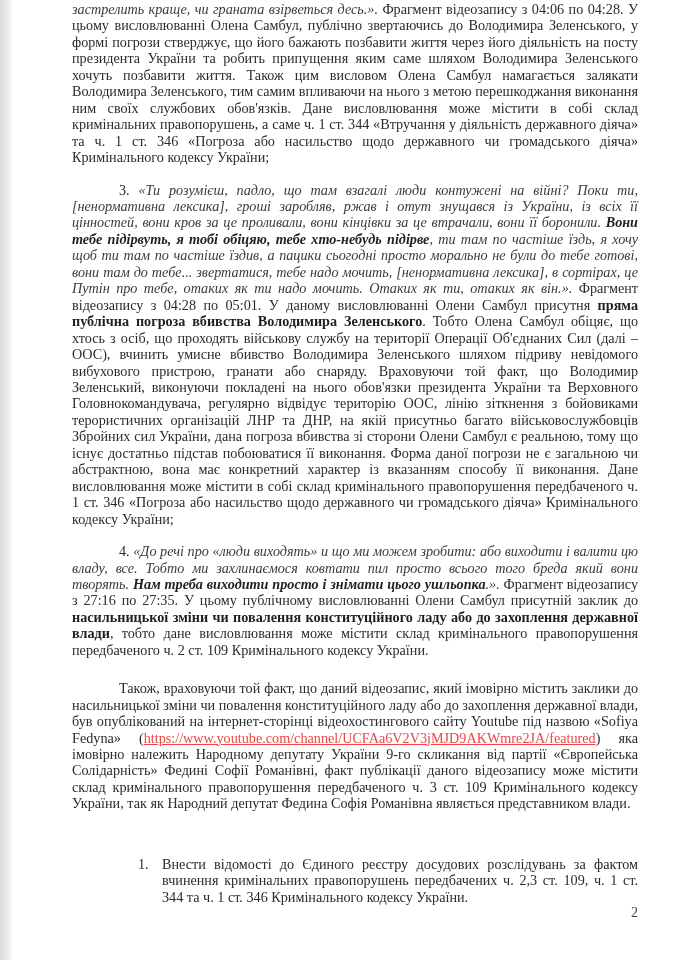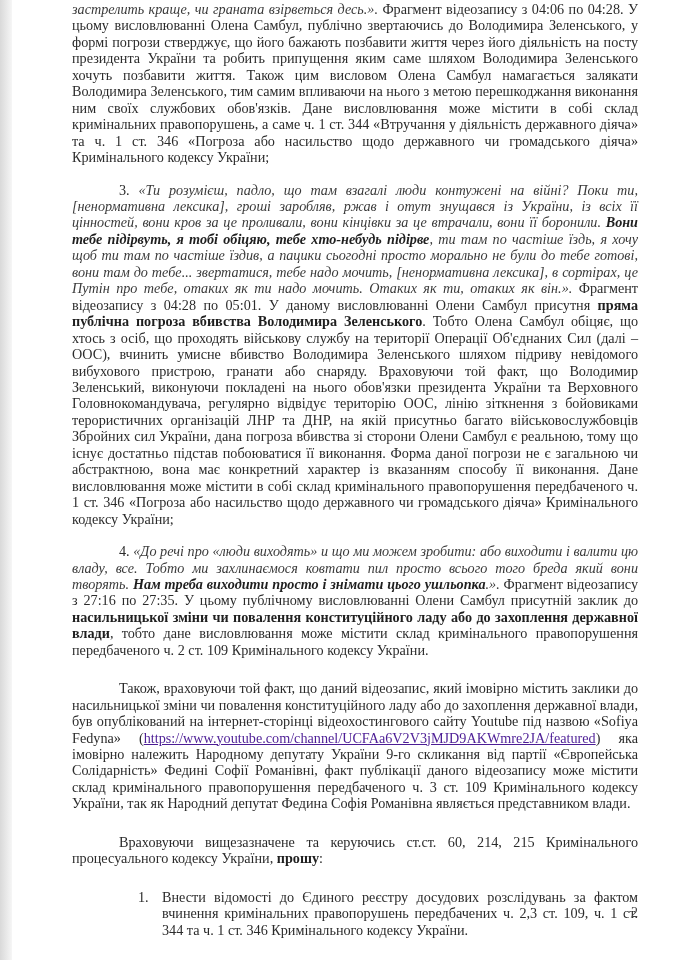--- a/index.html
+++ b/index.html
@@ -23,21 +23,21 @@
       line-height: 16.45px;
       color: #2b2b2b;
       text-align: justify;
     }
     p { margin: 0; }
     .indent { text-indent: 47px; }
     .gap { height: 16px; }
     i { color: #3a3a3a; }
     b { font-weight: bold; color: #1f1f1f; }
     .bi { font-style: italic; font-weight: bold; color: #1f1f1f; }
-    a.link { color: #4c1d95; text-decoration: underline; margin-top: 24px; }
+    a.link { color: #ef4444; text-decoration: underline; margin-top: 24px; }
     .list {
       margin-left: 66px;
       padding-left: 24px;
       position: relative;
     }
     .list .num {
       position: absolute; left: 0; top: 0;
     }
     .pagenum {
       position: absolute; left: 631px; top: 905px;
@@ -64,21 +64,20 @@
   <p class="indent"><span>4.</span> <i>«До речі про «люди виходять» и що ми можем зробити: або виходити і валити цю владу, все. Тобто ми захлинаємося ковтати пил просто всього того бреда який вони творять.</i> <span class="bi">Нам треба виходити просто і знімати цього ушльопка</span><i>.».</i><span> Фрагмент відеозапису з 27:16 по 27:35. У цьому публічному висловлюванні Олени Самбул присутній заклик до </span><b>насильницької зміни чи повалення конституційного ладу або до захоплення державної влади</b><span>, тобто дане висловлювання може містити склад кримінального правопорушення передбаченого ч. 2 ст. 109 Кримінального кодексу України.</span></p>
 
   <div class="gap"></div>
   <div class="gap" style="height:6px"></div>
 
   <p class="indent"><span>Також, враховуючи той факт, що даний відеозапис, який імовірно містить заклики до насильницької зміни чи повалення конституційного ладу або до захоплення державної влади, був опублікований на інтернет-сторінці відеохостингового сайту Youtube під назвою «Sofiya Fedyna» (</span><a class="link">https://www.youtube.com/channel/UCFAa6V2V3jMJD9AKWmre2JA/featured</a><span>) яка імовірно належить Народному депутату України 9-го скликання від партії «Європейська Солідарність» Федині Софії Романівні, факт публікації даного відеозапису може містити склад кримінального правопорушення передбаченого ч. 3 ст. 109 Кримінального кодексу України, так як Народний депутат Федина Софія Романівна являється представником влади.</span></p>
 
   <div class="gap"></div>
   <div class="gap" style="height:6px"></div>
 
-  <p class="indent"><span>Враховуючи вищезазначене та керуючись ст.ст. 60, 214, 215 Кримінального процесуального кодексу України, </span><b>прошу</b><span>:</span></p>
 
   <div class="gap"></div>
   <div class="gap" style="height:6px"></div>
 
   <div class="list">
     <span class="num">1.</span>
     <p>Внести відомості до Єдиного реєстру досудових розслідувань за фактом вчинення кримінальних правопорушень передбачених ч. 2,3 ст. 109, ч. 1 ст. 344 та ч. 1 ст. 346 Кримінального кодексу України.</p>
   </div>
 
 </div>

